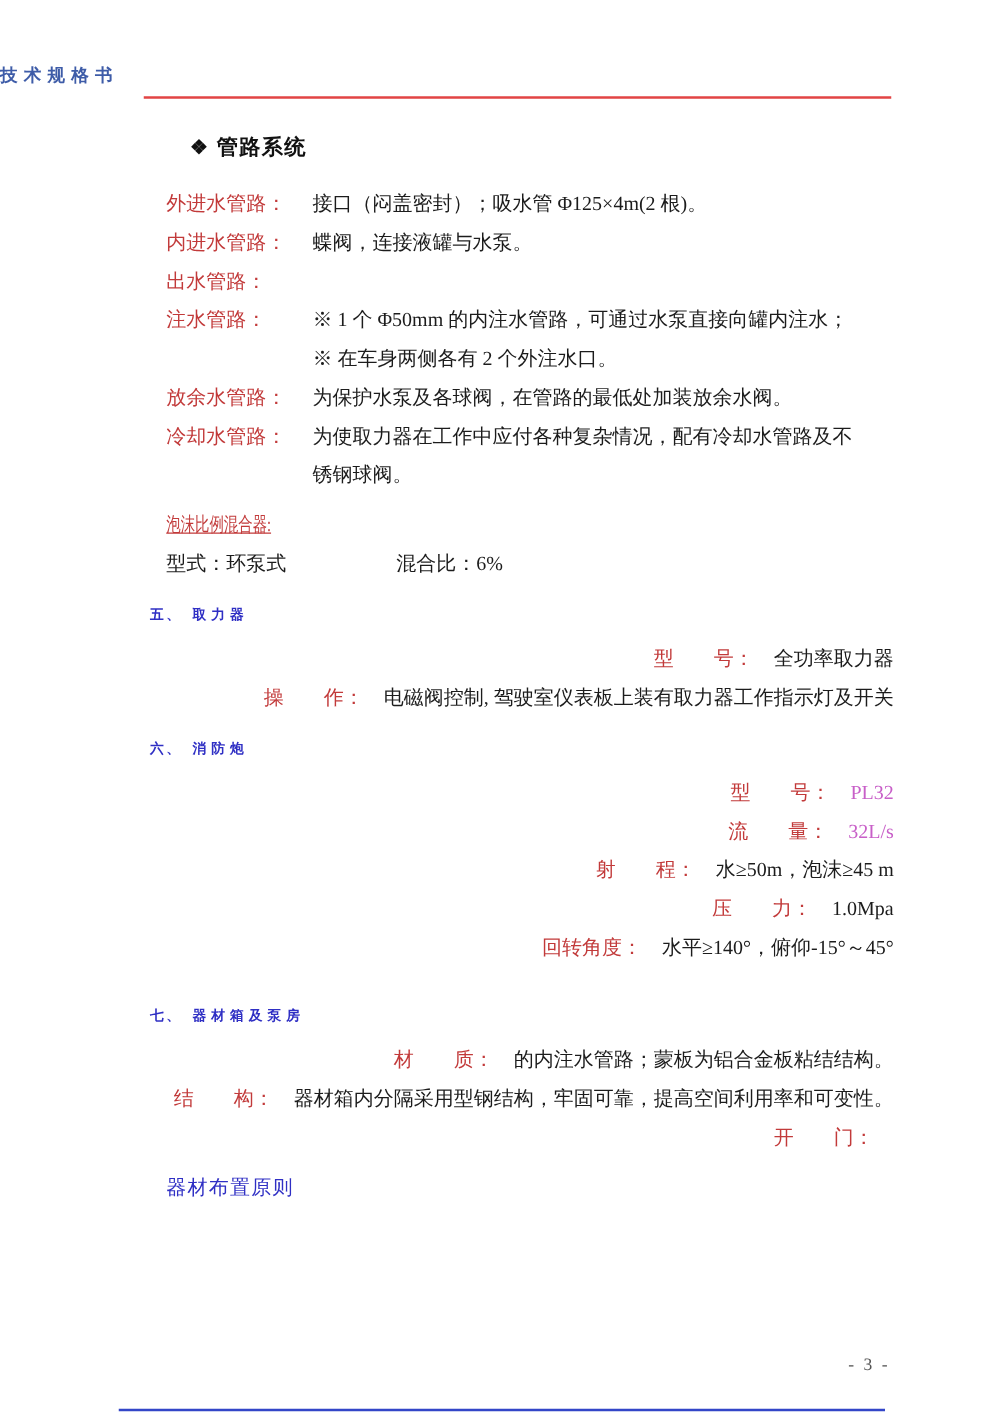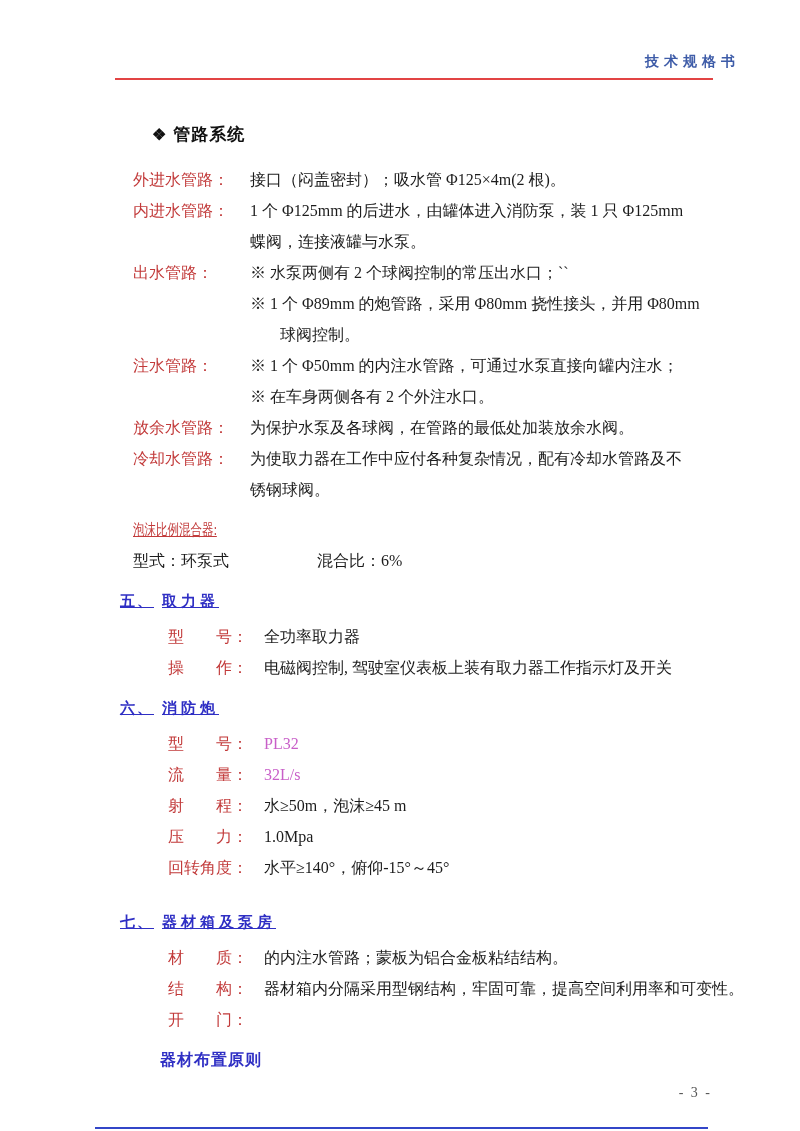--- a/index.html
+++ b/index.html
@@ -2,47 +2,47 @@
 <html><head>
 <meta charset="utf-8">
 <style>
   html,body{margin:0;padding:0;background:#ffffff;}
   .page{
     position:relative;width:800px;height:1131px;overflow:hidden;background:#fff;
     font-family:"Liberation Serif","DejaVu Serif",serif;
     font-size:16px;color:#1c1c1c;
   }
   
-  .page-header{padding-top:52px;text-align:right;padding-right:60px;}
+  .page-header{padding-top:52px;text-align:left;padding-right:84px;}
   .header-title{color:#3e5ca8;font-size:14px;font-weight:bold;letter-spacing:5px;}
   .header-rule{height:2px;background:#e24444;margin:7px 87px 0 115px;}
   
-  .content{padding:42px 85px 0 133px;}
+  .content{padding:26px 85px 0 133px;}
   .bullet-heading{margin-left:19px;font-weight:bold;font-size:17px;line-height:26px;color:#111;letter-spacing:1px;}
   .diamond{margin-right:6px;font-size:16px;}
   .pipes{margin-top:16px;}
   .prow{display:flex;}
   .plabel{flex:none;width:117px;color:#c23a3a;line-height:31px;white-space:nowrap;}
   .pvalue{flex:1;}
   .pline{line-height:31px;white-space:nowrap;}
   .pline.indent2{padding-left:30px;}
   .foam{margin-top:9px;flex-direction:column;}
   .squeeze{display:inline-block;transform:scaleX(0.72);transform-origin:0 50%;text-decoration:underline;}
   .gap{margin-left:88px;}
   
-  .sec-heading{color:#2f2fc4;font-weight:bold;font-size:15px;line-height:26px;margin-left:-13px;letter-spacing:2px;text-decoration:underline;}
+  .sec-heading{color:#2f2fc4;font-weight:bold;font-size:11px;line-height:26px;margin-left:-13px;letter-spacing:2px;}
   .sec-heading .sec-title{margin-left:8px;letter-spacing:4px;}
   .mt12{margin-top:12px;} .mt10{margin-top:26px;}
   .srows{margin-top:7px;}
-  .srow{position:relative;display:flex;padding-left:35px;line-height:31px;white-space:nowrap;}
+  .srow{position:relative;display:flex;padding-left:35px;line-height:31px;white-space:nowrap;justify-content:flex-end;}
   .slabel{flex:none;width:96px;color:#c23a3a;}
   .svalue{color:#1c1c1c;}
   .magenta{color:#c85fc8;}
   .far-right{position:absolute;right:-48px;top:0;color:#1c1c1c;}
-  .sub-heading{margin-top:13px;margin-left:27px;color:#2f2fc4;font-weight:bold;font-size:16px;line-height:24px;letter-spacing:1px;}
+  .sub-heading{margin-top:13px;color:#2f2fc4;font-weight:normal;font-size:16px;line-height:24px;letter-spacing:1px;}
   
   .page-number{position:absolute;right:88px;bottom:30px;color:#555;font-size:14px;letter-spacing:2px;}
   .footer-rule{position:absolute;left:95px;right:92px;bottom:2px;height:2px;background:#3346c8;}
 </style>
 </head>
 <body>
 
 <div class="page">
 
   <div class="page-header">
@@ -61,32 +61,26 @@
       <div class="prow">
         <span class="plabel">外进水管路：</span>
         <div class="pvalue">
           <div class="pline">接口（闷盖密封）；吸水管 Φ125×4m(2 根)。</div>
         </div>
       </div>
 
       <div class="prow">
         <span class="plabel">内进水管路：</span>
         <div class="pvalue">
-          <div class="pline">1 个 Φ125mm 的后进水，由罐体进入消防泵，装 1 只 Φ125mm</div>
           <div class="pline">蝶阀，连接液罐与水泵。</div>
         </div>
       </div>
 
       <div class="prow">
         <span class="plabel">出水管路：</span>
-        <div class="pvalue">
-          <div class="pline">※ 水泵两侧有 2 个球阀控制的常压出水口；``</div>
-          <div class="pline">※ 1 个 Φ89mm 的炮管路，采用 Φ80mm 挠性接头，并用 Φ80mm</div>
-          <div class="pline indent2">球阀控制。</div>
-        </div>
       </div>
 
       <div class="prow">
         <span class="plabel">注水管路：</span>
         <div class="pvalue">
           <div class="pline">※ 1 个 Φ50mm 的内注水管路，可通过水泵直接向罐内注水；</div>
           <div class="pline">※ 在车身两侧各有 2 个外注水口。</div>
         </div>
       </div>
 

